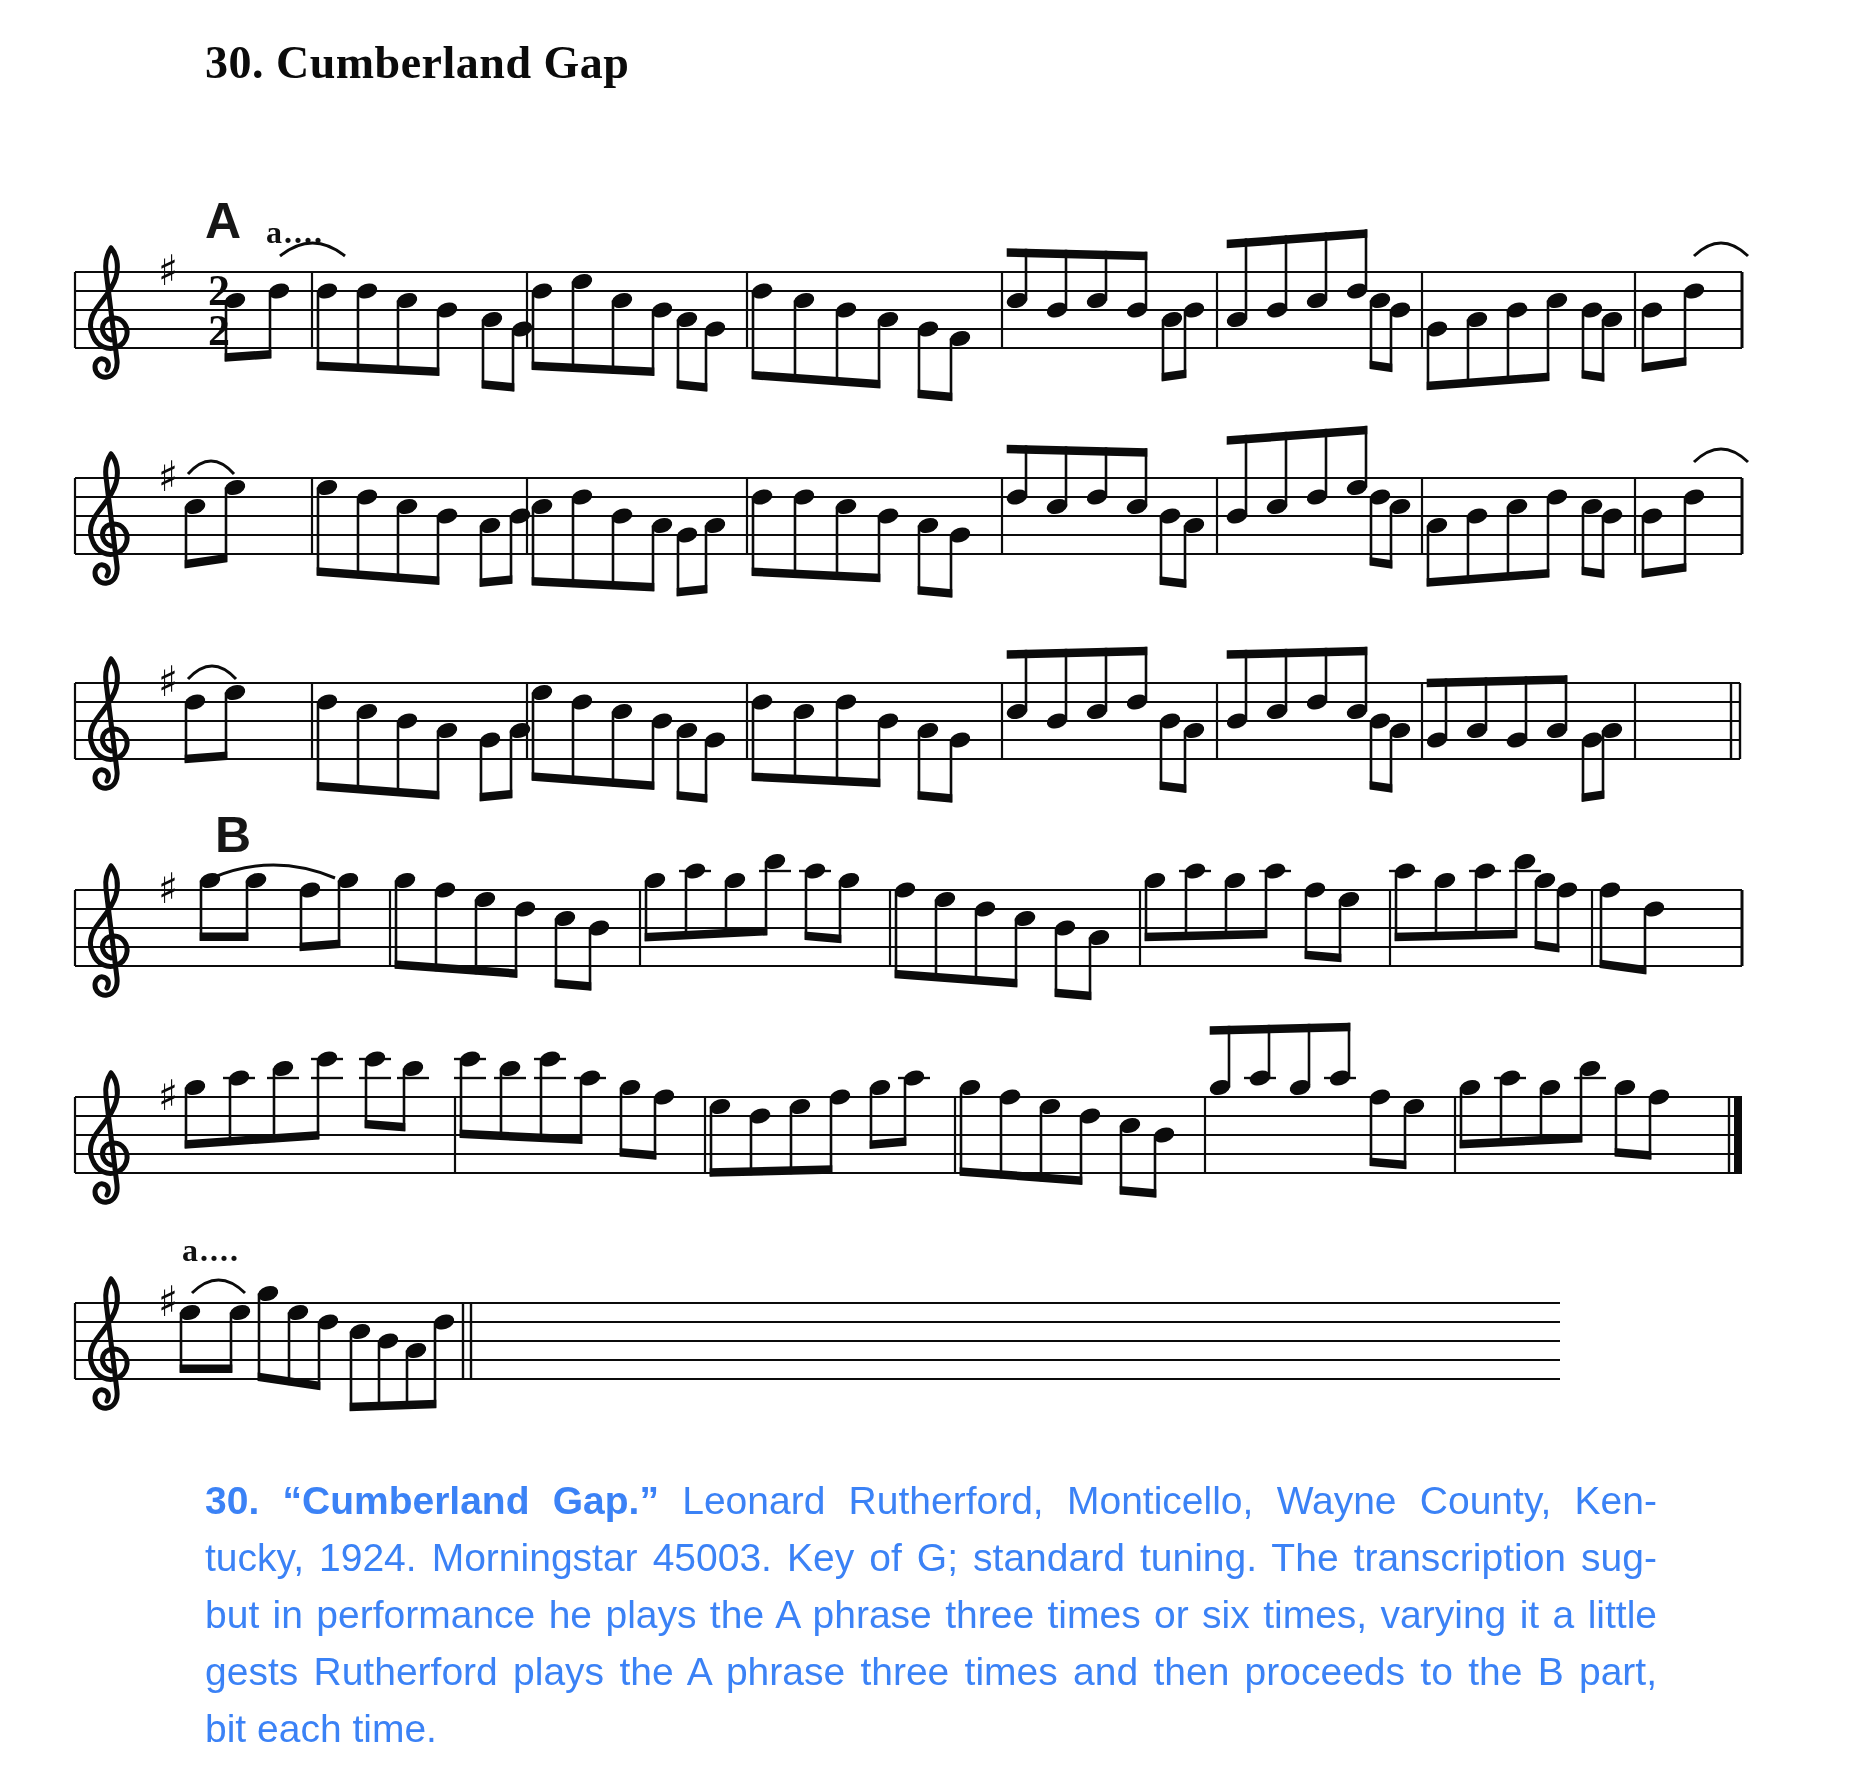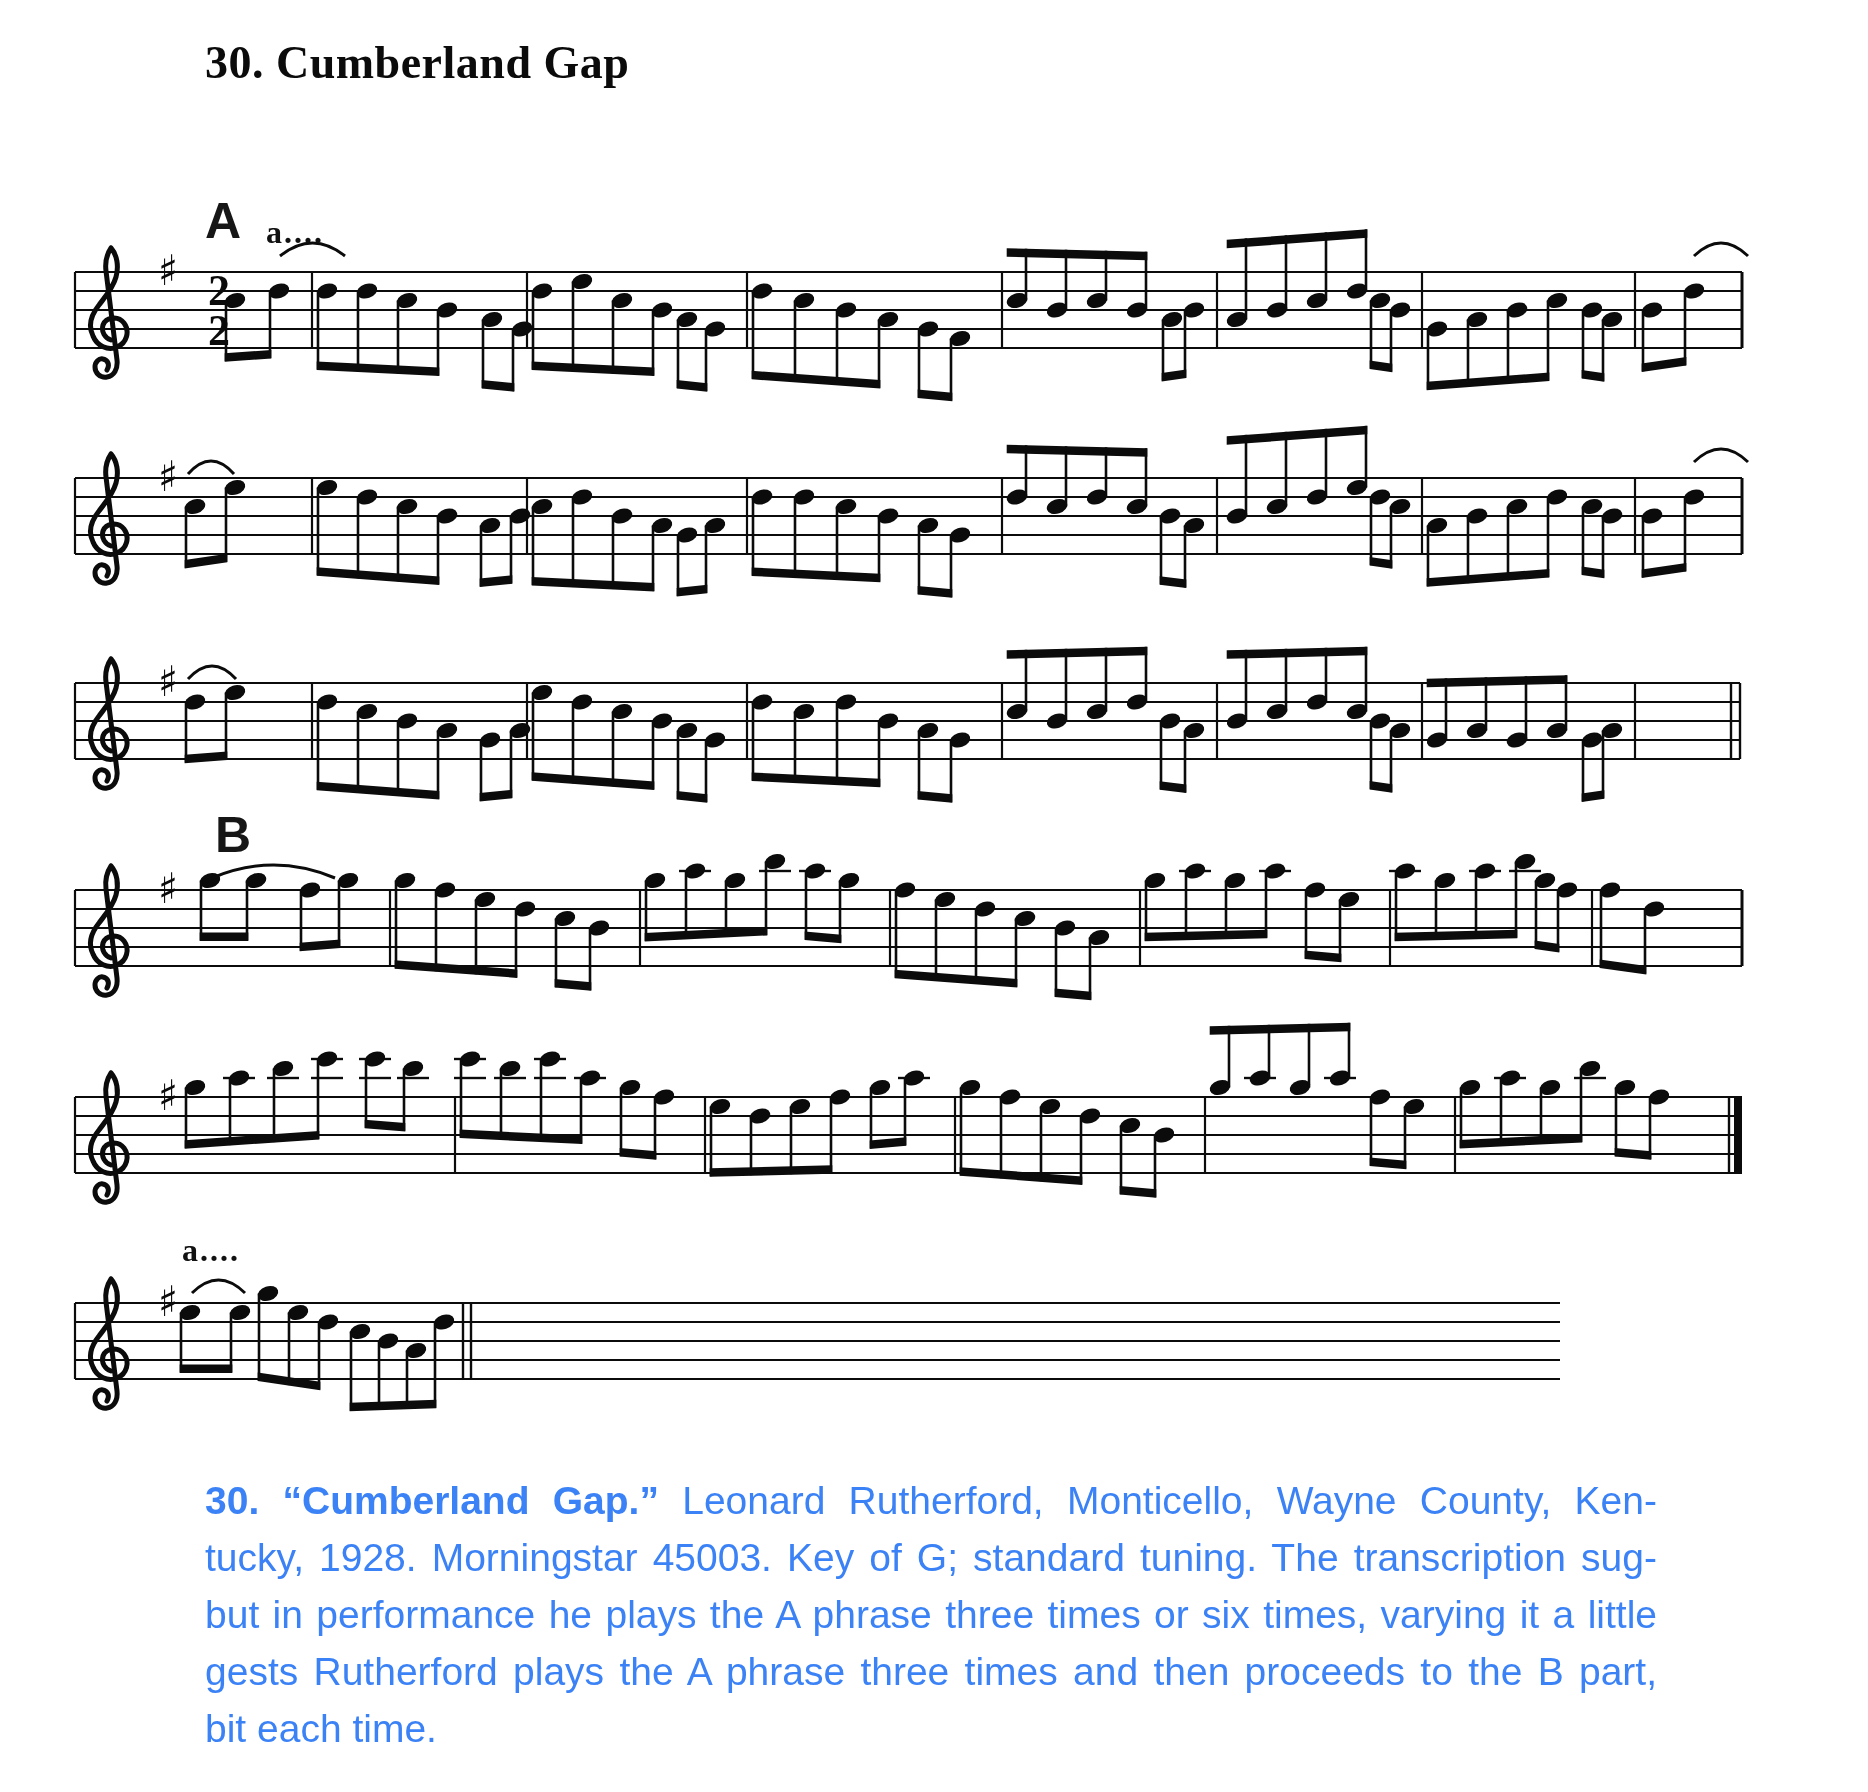--- a/index.html
+++ b/index.html
@@ -790,19 +790,19 @@
       </g>
     </svg>
 
   <div class="section-label" style="left:205px;top:192px;">A</div>
   <div class="sub-label" style="left:266px;top:214px;">a....</div>
   <div class="section-label" style="left:215px;top:806px;">B</div>
   <div class="sub-label" style="left:182px;top:1232px;">a....</div>
 
   <div class="caption">
     <div class="cap-line"><span class="cap-lead">30. “Cumberland Gap.”</span><span> Leonard Rutherford, Monticello, Wayne County, Ken-</span></div>
-    <div class="cap-line">tucky, 1928. Morningstar 45003. Key of G; standard tuning. The transcription sug-</div>
+    <div class="cap-line">tucky, 1924. Morningstar 45003. Key of G; standard tuning. The transcription sug-</div>
     <div class="cap-line">but in performance he plays the A phrase three times or six times, varying it a little</div>
     <div class="cap-line">gests Rutherford plays the A phrase three times and then proceeds to the B part,</div>
     <div class="cap-line last">bit each time.</div>
   </div>
 
 </div>
 
 </body></html>

